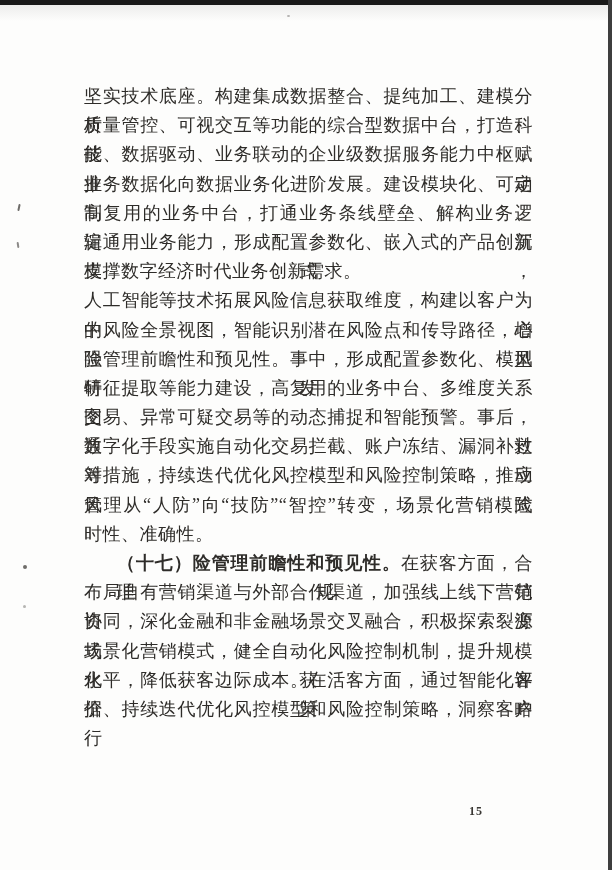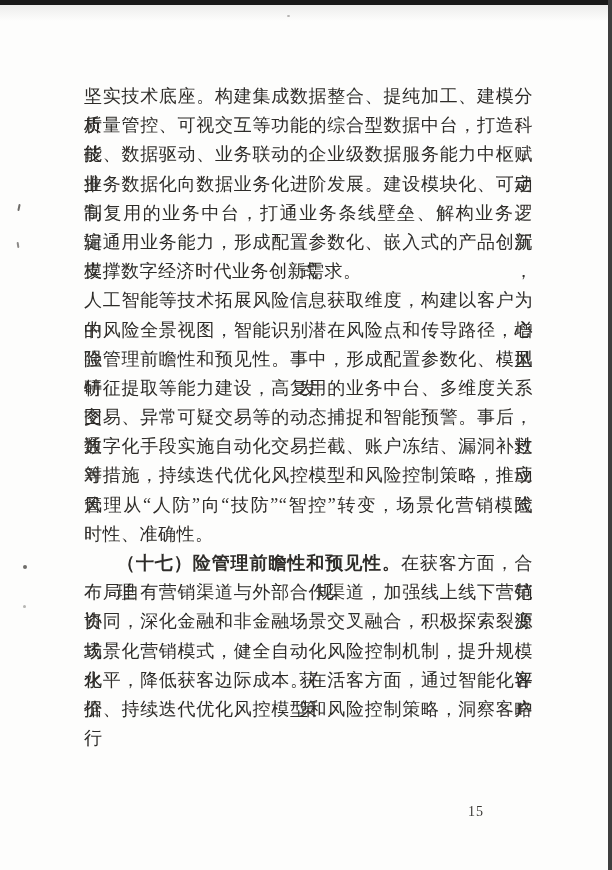--- a/index.html
+++ b/index.html
@@ -71,23 +71,24 @@
   }
   .bold {
     font-weight: bold;
   }
   .page-number {
     position: absolute;
     top: 804px;
     left: 440px;
     width: 72px;
     text-align: center;
-    font-size: 14px;
+    font-size: 12px;
     color: #3a3834;
     letter-spacing: 1px;
+    font-weight: bold;
   }
 </style>
 </head>
 <body>
 
 <div class="page">
   <div class="scan-edge-top"></div>
   <div class="scan-shade-top"></div>
   <div class="scan-edge-right"></div>
 

